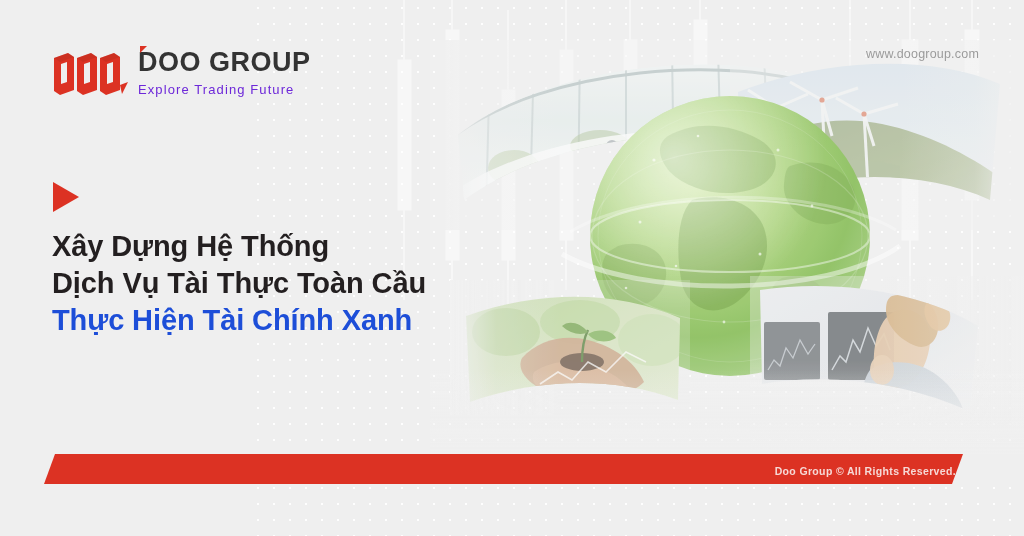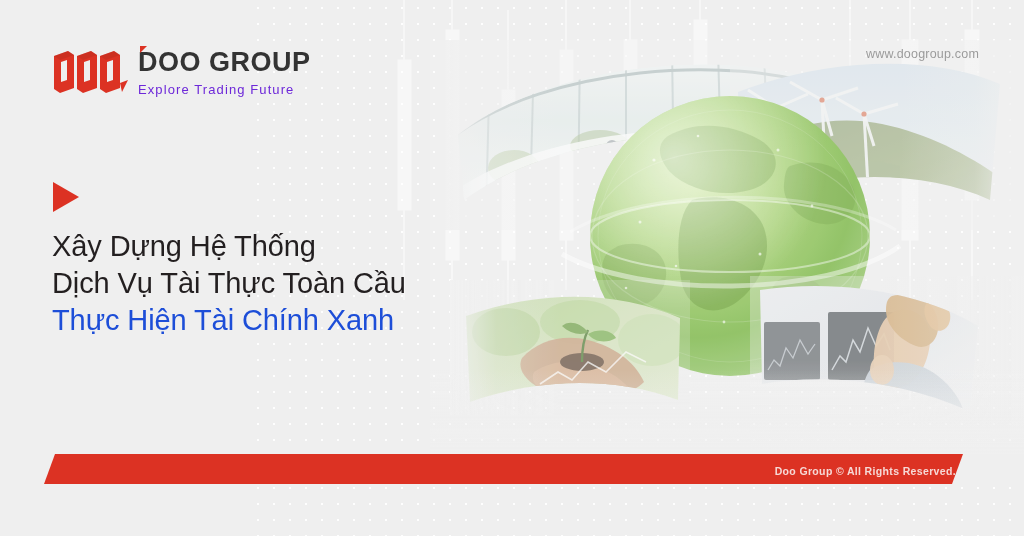--- a/index.html
+++ b/index.html
@@ -38,21 +38,21 @@
     z-index:0;
     opacity:.85;
   }
 
   
   .logo-block {
     position:absolute;
     left:52px; top:48px;
     z-index:30;
     display:flex;
-    align-items:center;
+    align-items:flex-end;
   }
   .logo-mark {
     width:76px; height:44px;
     margin-right:10px;
     flex:none;
   }
   .logo-text-wrap { padding-top:1px; }
   .logo-word {
     position:relative;
     font-size:27px;
@@ -98,21 +98,21 @@
     z-index:30;
   }
   .headline {
     position:absolute;
     left:52px; top:228px;
     z-index:30;
     width:460px;
   }
   .headline .hl {
     font-size:29px;
-    font-weight:normal;
+    font-weight:bold;
     color:#231f20;
     line-height:1.28;
     letter-spacing:-.1px;
     white-space:nowrap;
   }
   .headline .hl.accent { color:#1d4ed8; }
 
   
   .collage {
     position:absolute;

